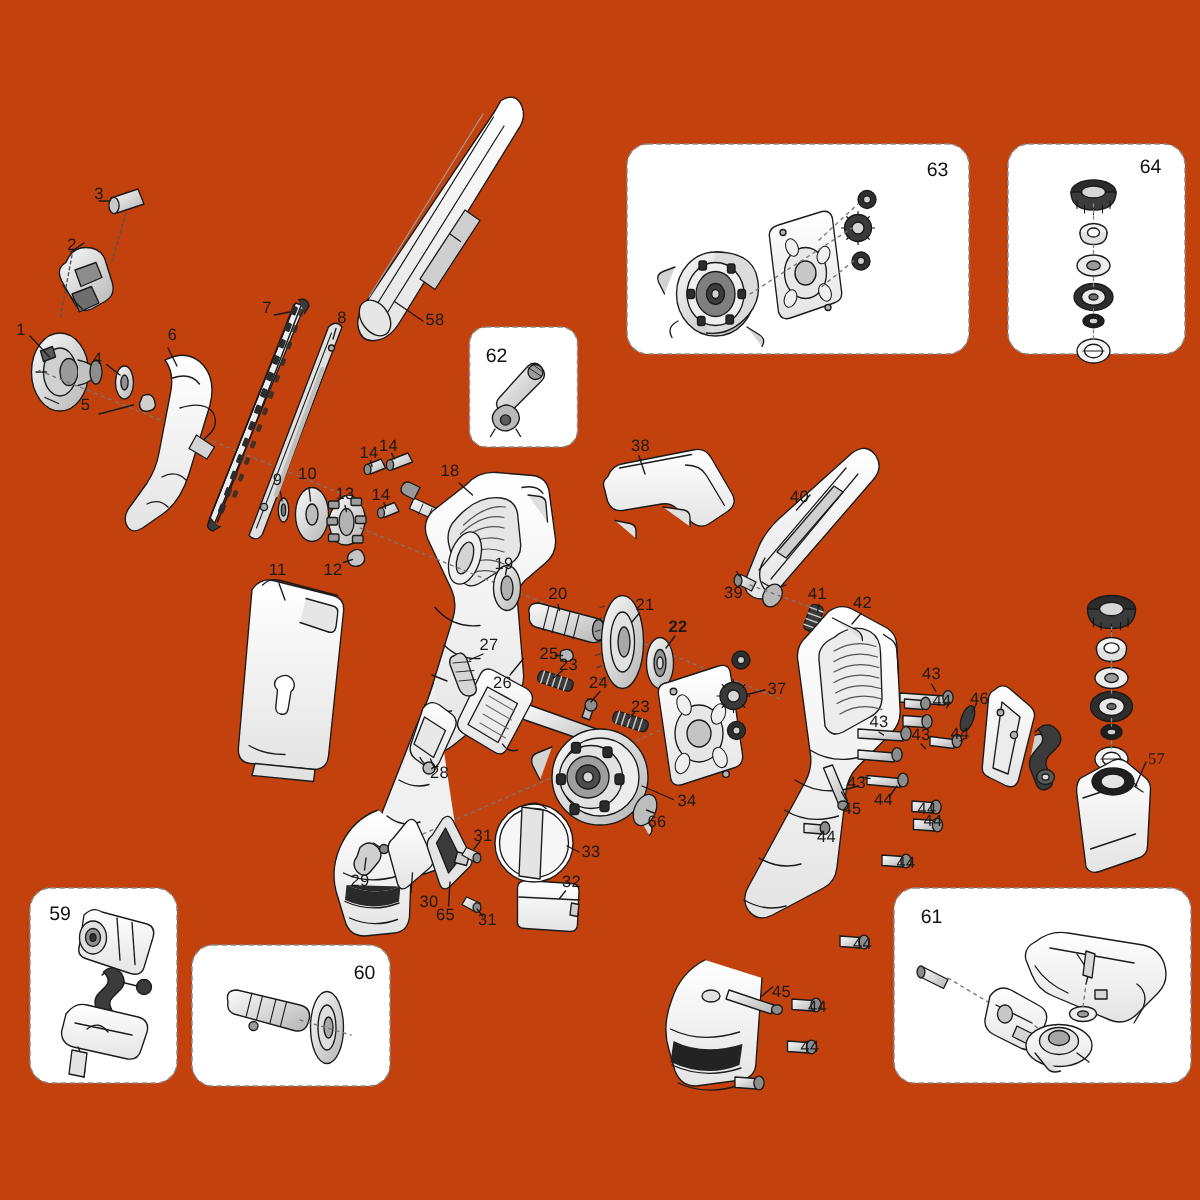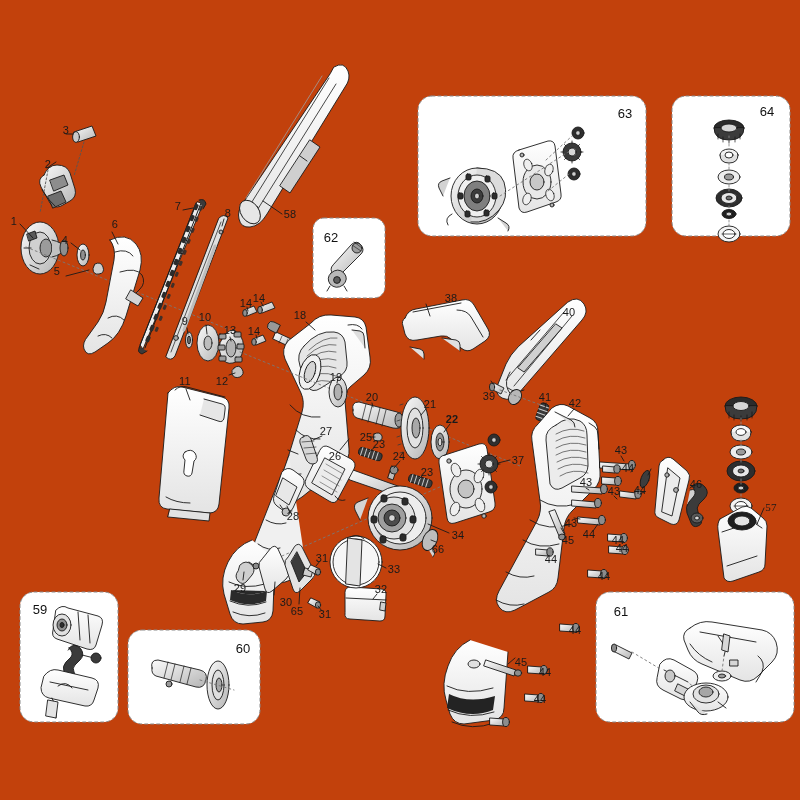--- a/index.html
+++ b/index.html
@@ -890,33 +890,33 @@
       <div class="callout" style="left: 240px; top: 588px;">29</div>
       <div class="callout" style="left: 286px; top: 602px;">30</div>
       <div class="callout" style="left: 297px; top: 611px;">65</div>
       <div class="callout" style="left: 322px; top: 558px;">31</div>
       <div class="callout" style="left: 325px; top: 614px;">31</div>
       <div class="callout" style="left: 381px; top: 589px;">32</div>
       <div class="callout" style="left: 394px; top: 569px;">33</div>
       <div class="callout" style="left: 458px; top: 535px;">34</div>
       <div class="callout" style="left: 438px; top: 549px;">66</div>
       <div class="callout" style="left: 518px; top: 460px;">37</div>
-      <div class="callout" style="left: 427px; top: 298px; margin-left: 24px;">38</div>
-      <div class="callout" style="left: 533px; top: 312px; margin-left: 36px;">40</div>
+      <div class="callout" style="left: 427px; top: 298px;">38</div>
+      <div class="callout" style="left: 533px; top: 332px;">40</div>
       <div class="callout" style="left: 489px; top: 376px; margin-top: 20px;">39</div>
       <div class="callout" style="left: 545px; top: 397px;">41</div>
       <div class="callout" style="left: 575px; top: 403px;">42</div>
       <div class="callout" style="left: 621px; top: 450px;">43</div>
       <div class="callout" style="left: 586px; top: 482px;">43</div>
       <div class="callout" style="left: 614px; top: 491px;">43</div>
       <div class="callout" style="left: 571px; top: 523px;">43</div>
       <div class="callout" style="left: 628px; top: 468px;">44</div>
       <div class="callout" style="left: 589px; top: 534px;">44</div>
       <div class="callout" style="left: 640px; top: 490px;">44</div>
-      <div class="callout" style="left: 653px; top: 484px; margin-left: 43px;">46</div>
+      <div class="callout" style="left: 653px; top: 467px;">46</div>
       <div class="callout" style="left: 551px; top: 559px;">44</div>
       <div class="callout" style="left: 618px; top: 540px;">44</div>
       <div class="callout" style="left: 622px; top: 548px;">44</div>
       <div class="callout" style="left: 604px; top: 576px;">44</div>
       <div class="callout" style="left: 575px; top: 630px;">44</div>
       <div class="callout" style="left: 568px; top: 540px;">45</div>
       <div class="callout" style="left: 521px; top: 662px;">45</div>
       <div class="callout" style="left: 545px; top: 672px;">44</div>
       <div class="callout" style="left: 540px; top: 699px;">44</div>
       <div class="callout" style="left: 771px; top: 507px; font-family: Liberation Serif, serif;">57</div>

